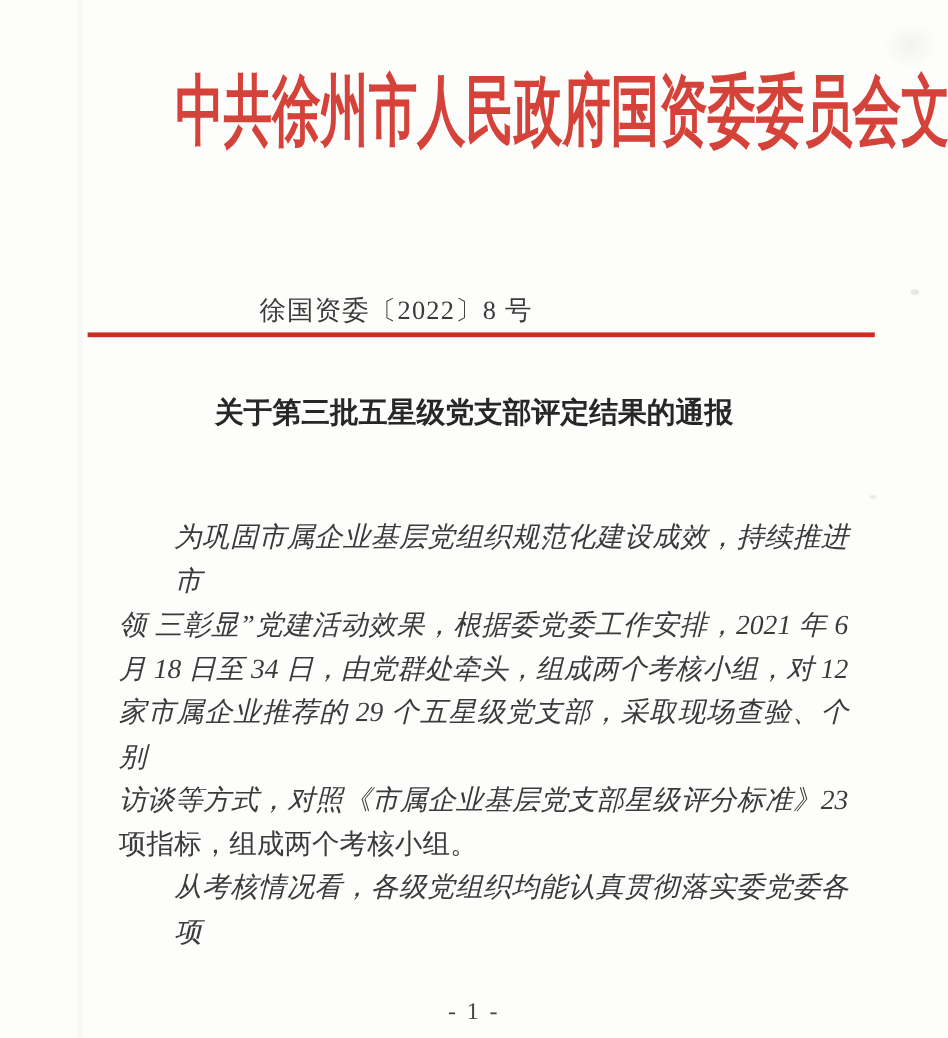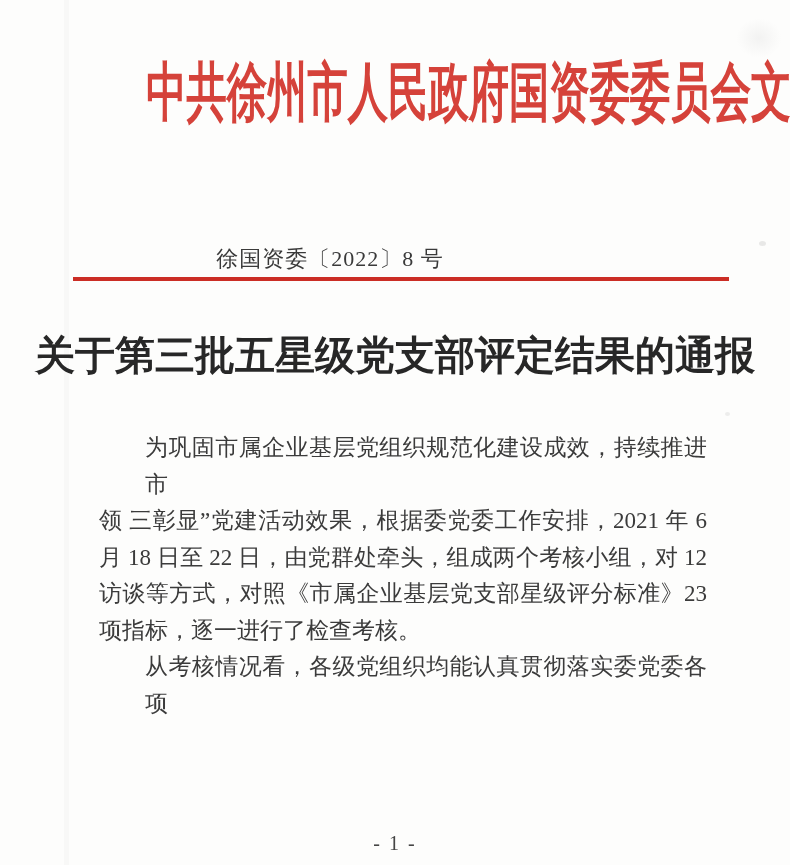--- a/index.html
+++ b/index.html
@@ -54,38 +54,39 @@
     position: absolute;
     top: 277px; left: 73px;
     width: 656px; height: 4px;
     background: #cb2d25;
   }
   .doc-title {
     position: absolute;
     top: 328px; left: 0;
     width: 790px;
     text-align: center;
-    font-size: 40px;
+    font-size: 24px;
     font-weight: bold;
     color: #272727;
     white-space: nowrap;
   }
   .body-text {
     position: absolute;
     top: 430px; left: 99px;
     width: 608px;
     font-size: 23px;
     line-height: 36.5px;
     color: #3b3b3b;
   }
   .line { min-height: 36.5px; white-space: normal; }
   .line--justify {
     text-align: justify;
     text-align-last: justify;
     text-justify: inter-character;
+    font-style: italic;
   }
   .line--indent { padding-left: 46px; }
   .footer-page-number {
     position: absolute;
     top: 832px; left: 0;
     width: 790px;
     text-align: center;
     font-size: 20px;
     color: #454545;
     letter-spacing: 2px;
@@ -105,22 +106,23 @@
 
   <div class="doc-number">徐国资委〔2022〕8 号</div>
 
   <div class="red-line"></div>
 
   <div class="doc-title">关于第三批五星级党支部评定结果的通报</div>
 
   <div class="body-text">
     <div class="line line--indent line--justify">为巩固市属企业基层党组织规范化建设成效，持续推进市</div>
     <div class="line line--justify">领 三彰显”党建活动效果，根据委党委工作安排，2021 年 6</div>
-    <div class="line line--justify">月 18 日至 22 日，由党群处牵头，组成两个考核小组，对 12</div>
+    <div class="line line--justify">月 18 日至 34 日，由党群处牵头，组成两个考核小组，对 12</div>
+    <div class="line line--justify">家市属企业推荐的 29 个五星级党支部，采取现场查验、个别</div>
     <div class="line line--justify">访谈等方式，对照《市属企业基层党支部星级评分标准》23</div>
-    <div class="line">项指标，逐一进行了检查考核。</div>
+    <div class="line">项指标，组成两个考核小组。</div>
     <div class="line line--indent line--justify">从考核情况看，各级党组织均能认真贯彻落实委党委各项</div>
 
   </div>
 
   <div class="footer-page-number">- 1 -</div>
 
 </div>
 
 </body></html>

